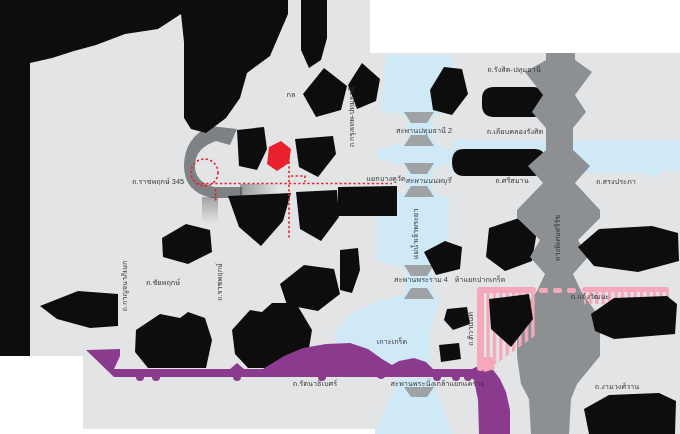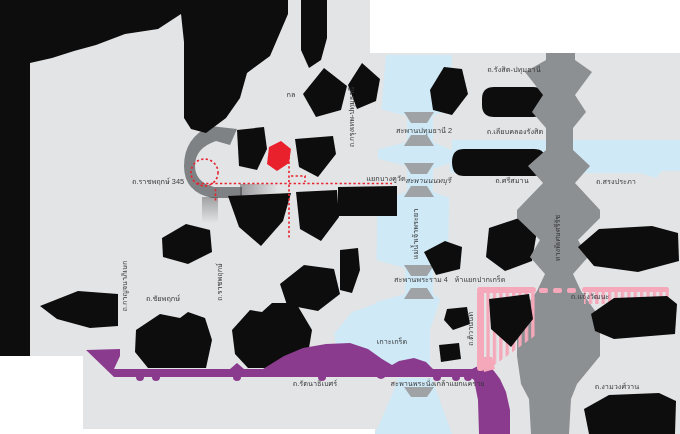--- a/index.html
+++ b/index.html
@@ -148,21 +148,21 @@
       <span class="map-label" style="left: 512px; top: 181px;">ถ.ศรีสมาน</span>
       <span class="map-label" style="left: 616px; top: 182px;">ถ.สรงประภา</span>
       <span class="map-label rot" style="left: 416px; top: 234px;">แม่น้ำเจ้าพระยา</span>
       <span class="map-label" style="left: 421px; top: 280px;">สะพานพระราม 4</span>
       <span class="map-label" style="left: 480px; top: 280px;">ห้าแยกปากเกร็ด</span>
       <span class="map-label" style="left: 590px; top: 281px; margin-top: 16px;">ถ.แจ้งวัฒนะ</span>
       <span class="map-label rot" style="left: 558px; top: 238px;">ทางพิเศษศรีรัช</span>
       <span class="map-label" style="left: 392px; top: 342px;">เกาะเกร็ด</span>
       <span class="map-label rot" style="left: 471px; top: 329px;">ถ.ติวานนท์</span>
       <span class="map-label rot" style="left: 220px; top: 282px;">ถ.ราชพฤกษ์</span>
-      <span class="map-label" style="left: 163px; top: 299px; text-align: right;">ถ.ชัยพฤกษ์</span>
+      <span class="map-label" style="left: 163px; top: 283px; text-align: right;">ถ.ชัยพฤกษ์</span>
       <span class="map-label rot" style="left: 125px; top: 286px;">ถ.กาญจนาภิเษก</span>
       <span class="map-label" style="left: 315px; top: 384px;">ถ.รัตนาธิเบศร์</span>
       <span class="map-label" style="left: 420px; top: 384px;">สะพานพระนั่งเกล้า</span>
       <span class="map-label" style="left: 467px; top: 384px;">แยกแคราย</span>
       <span class="map-label" style="left: 617px; top: 387px;">ถ.งามวงศ์วาน</span>
       <span class="map-label" style="left: 291px; top: 95px;">กล</span>
     </div>
 </div>
 
 </body></html>

